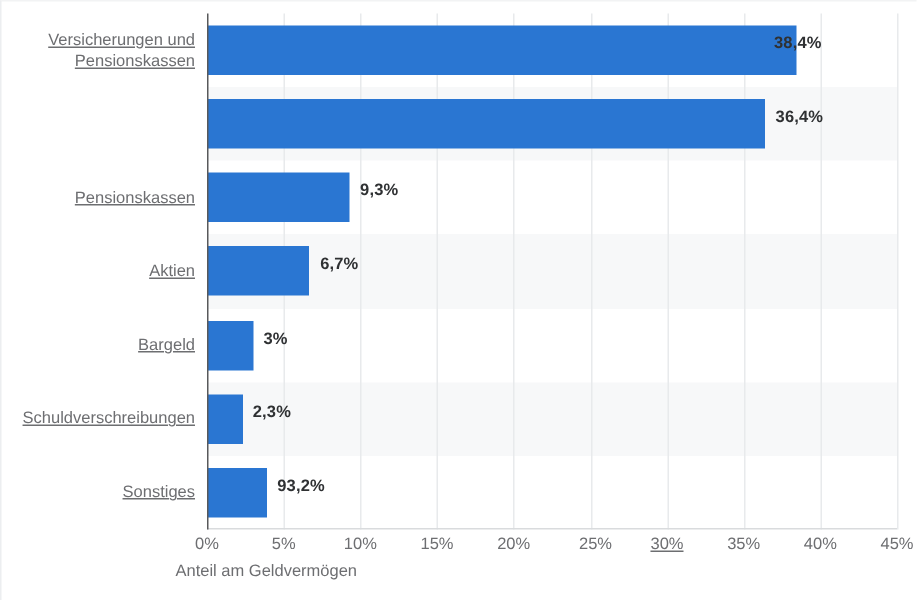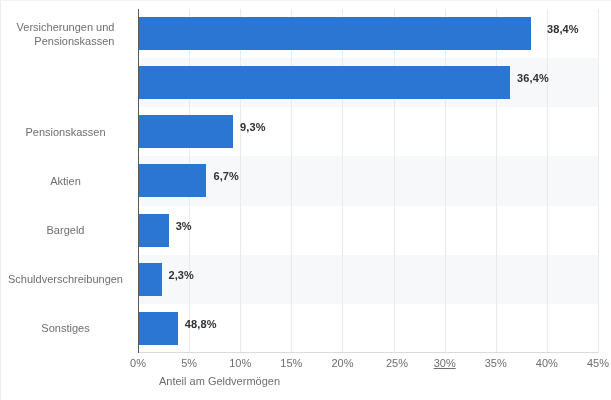--- a/index.html
+++ b/index.html
@@ -104,27 +104,28 @@
     width: 133px;
     height: 344px;
   }
   .cat-label {
     position: absolute;
     right: 0;
     width: 133px;
     height: 49.1px;
     display: flex;
     align-items: center;
-    justify-content: center;
+    justify-content: flex-end;
     text-align: right;
     font-size: 11px;
     line-height: 14px;
     color: #6d6e71;
     box-sizing: border-box;
     padding-right: 4px;
+    text-decoration: underline;
   }
 
   
   .x-ticks {
     position: absolute;
     left: 137px;
     top: 356px;
     width: 460px;
     height: 16px;
   }
@@ -137,21 +138,20 @@
     white-space: nowrap;
   }
   .x-title {
     position: absolute;
     top: 374px;
     left: 0;
     width: 493px;
     text-align: center;
     font-size: 11px;
     color: #6d6e71;
-    padding-left: 42px;
   }
   .x-title span {
     position: relative;
     left: -70px;
   }
 </style>
 </head>
 <body>
 
 <div id="chart-root">
@@ -175,21 +175,21 @@
         <div class="gridline" style="left: 255.556px;"></div>
         <div class="gridline" style="left: 306.667px;"></div>
         <div class="gridline" style="left: 357.778px;"></div>
         <div class="gridline" style="left: 408.889px;"></div>
         <div class="gridline" style="left: 460px;"></div>
       </div>
     <div class="axis-base"></div>
     <div class="bars" id="bars">
         <div class="bar-row" style="top: 0px; height: 49.1429px;">
           <div class="bar" style="width: 392.533px; background: rgb(42, 118, 210);"></div>
-          <div class="bar-value" style="left: 409px;">38,4%</div>
+          <div class="bar-value" style="left: 378px;">38,4%</div>
         </div>
         <div class="bar-row" style="top: 49.1429px; height: 49.1429px;">
           <div class="bar" style="width: 372.089px; background: rgb(42, 118, 210);"></div>
           <div class="bar-value" style="left: 379.089px;">36,4%</div>
         </div>
         <div class="bar-row" style="top: 98.2857px; height: 49.1429px;">
           <div class="bar" style="width: 95.0667px; background: rgb(42, 118, 210);"></div>
           <div class="bar-value" style="left: 102.067px;">9,3%</div>
         </div>
         <div class="bar-row" style="top: 147.429px; height: 49.1429px;">
@@ -199,21 +199,21 @@
         <div class="bar-row" style="top: 196.571px; height: 49.1429px;">
           <div class="bar" style="width: 30.6667px; background: rgb(42, 118, 210);"></div>
           <div class="bar-value" style="left: 37.6667px;">3%</div>
         </div>
         <div class="bar-row" style="top: 245.714px; height: 49.1429px; text-align: right;">
           <div class="bar" style="width: 23.5111px; background: rgb(42, 118, 210);"></div>
           <div class="bar-value" style="left: 30.5111px;">2,3%</div>
         </div>
         <div class="bar-row" style="top: 294.857px; height: 49.1429px;">
           <div class="bar" style="width: 39.8667px; background: rgb(42, 118, 210);"></div>
-          <div class="bar-value" style="left: 46.8667px;">48,8%</div>
+          <div class="bar-value" style="left: 46.8667px;">93,2%</div>
         </div>
       </div>
   </div>
 
   <div class="cat-labels" id="cat-labels">
       <div class="cat-label" style="top: 0px; height: 49.1429px;">
         <div>Versicherungen und<br>Pensionskassen</div>
       </div>
       <div class="cat-label" style="top: 98.2857px; height: 49.1429px;">
         <div>Pensionskassen</div>

